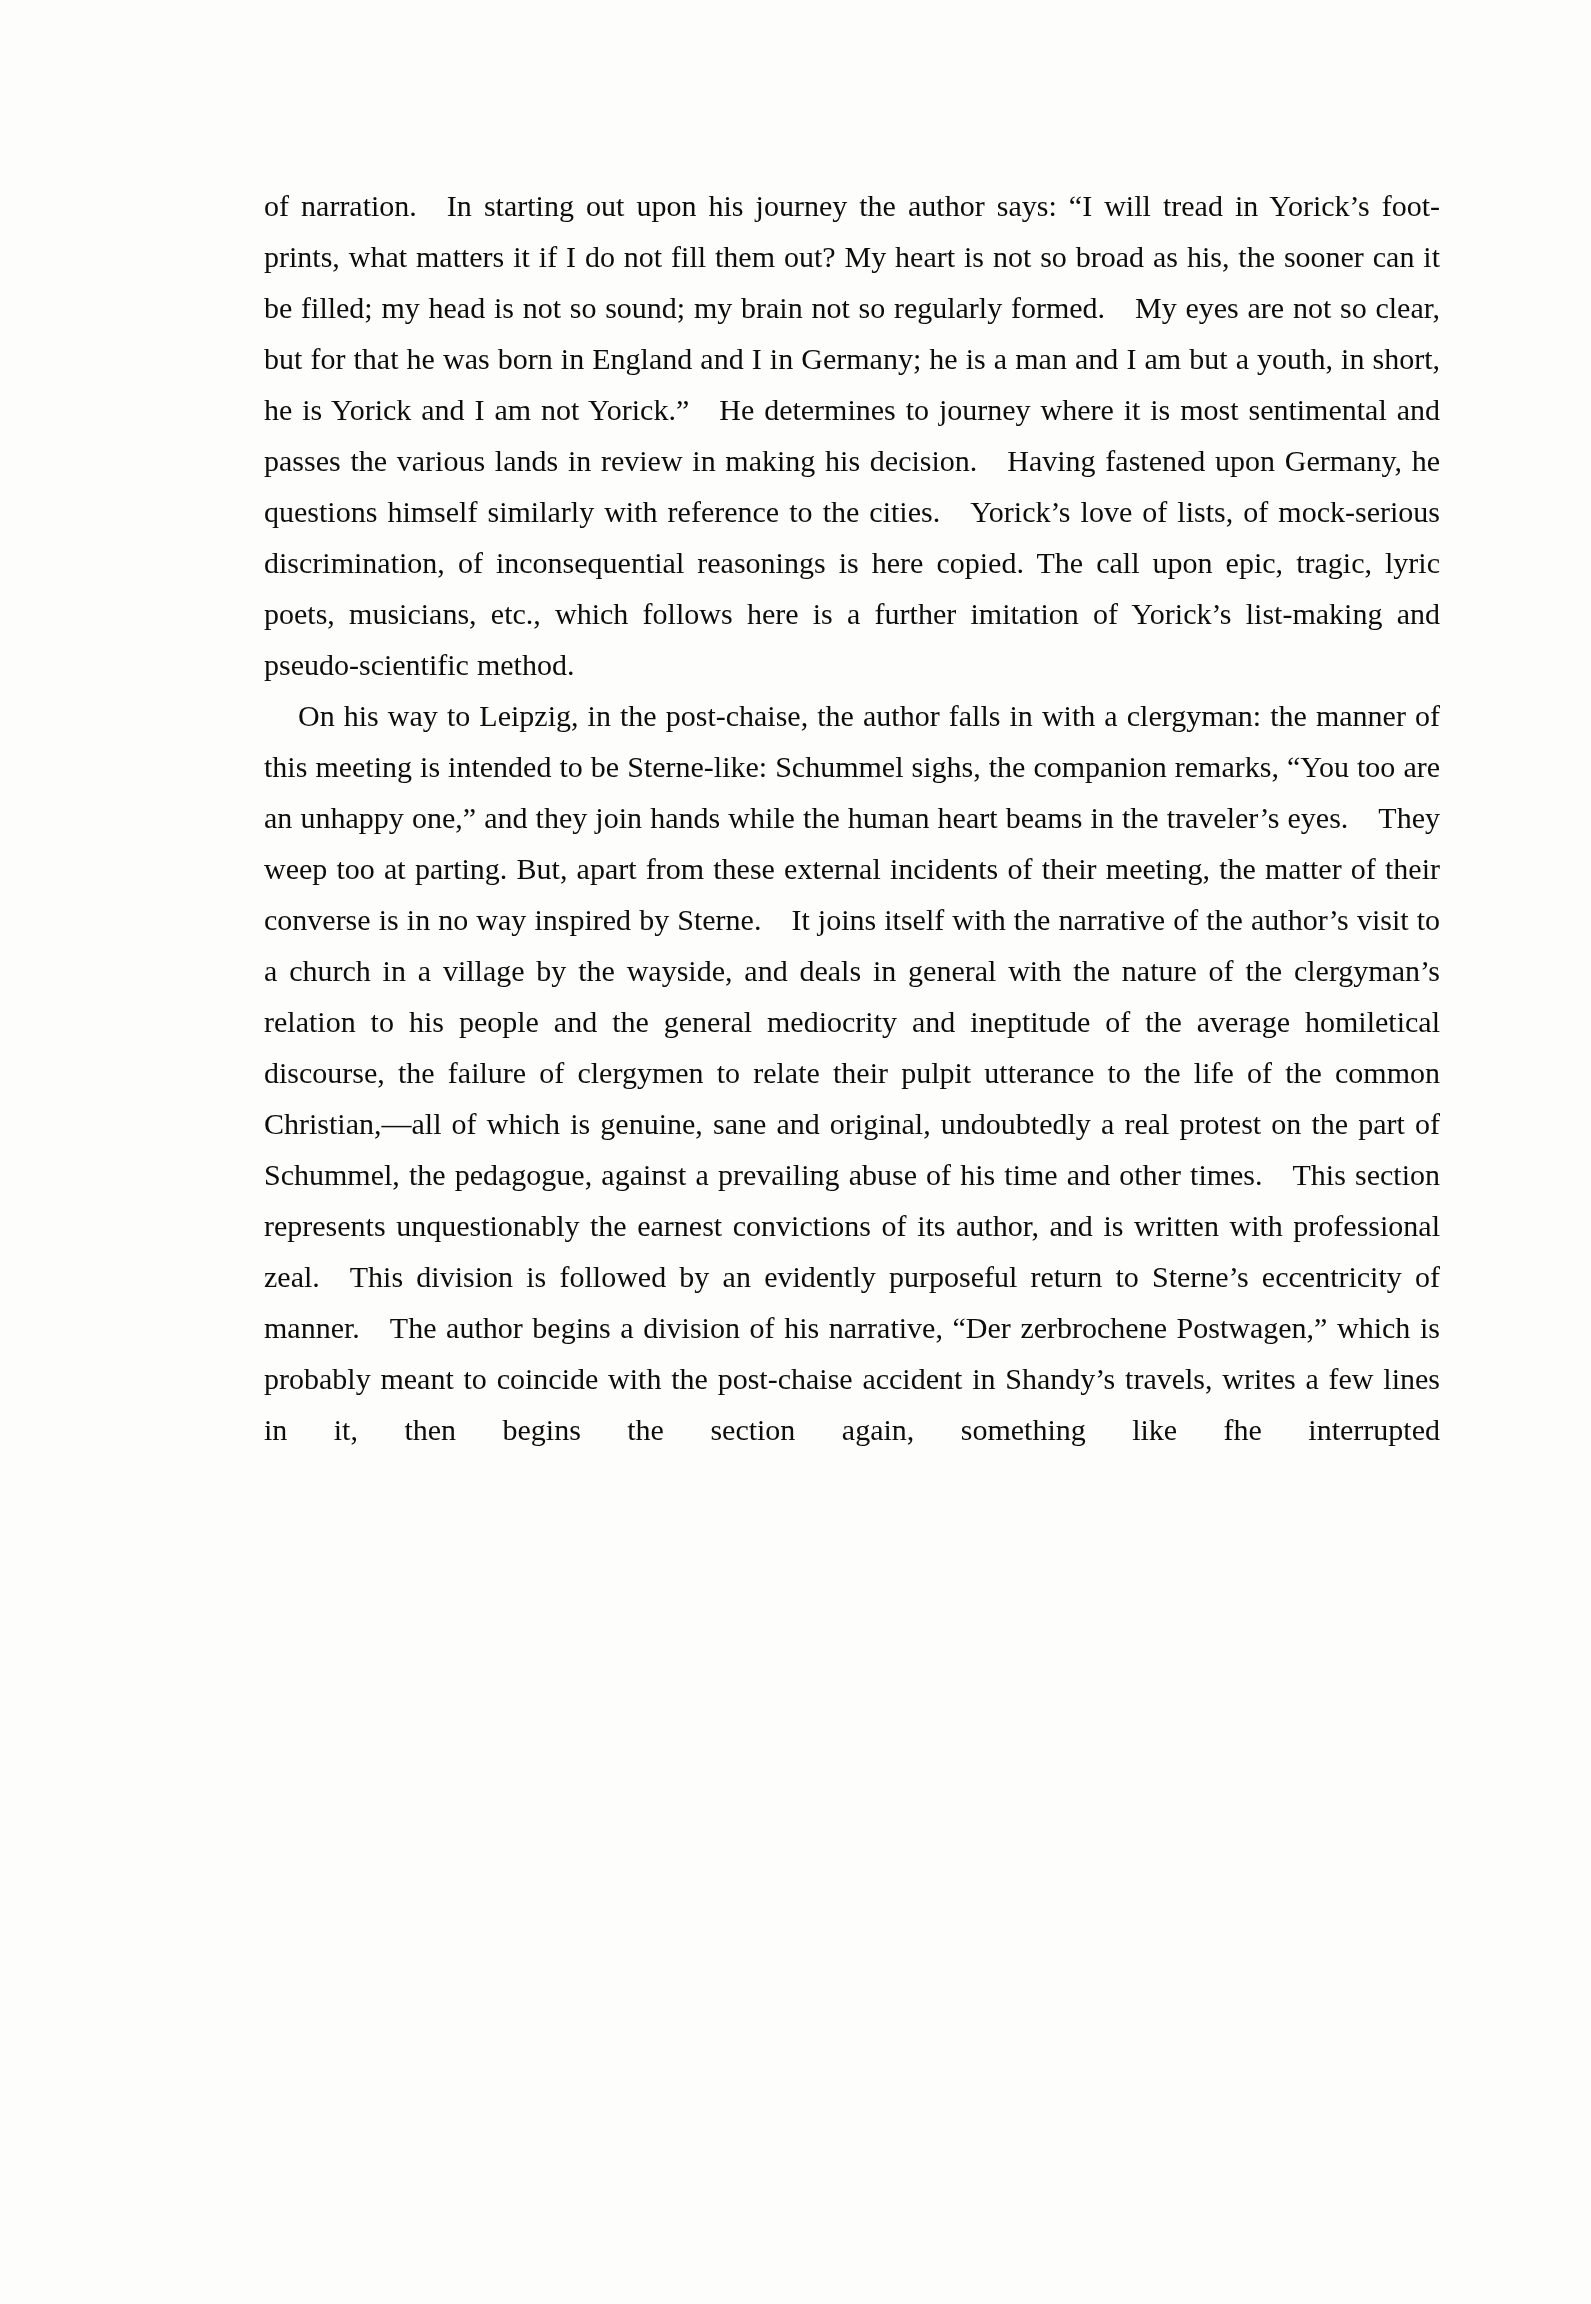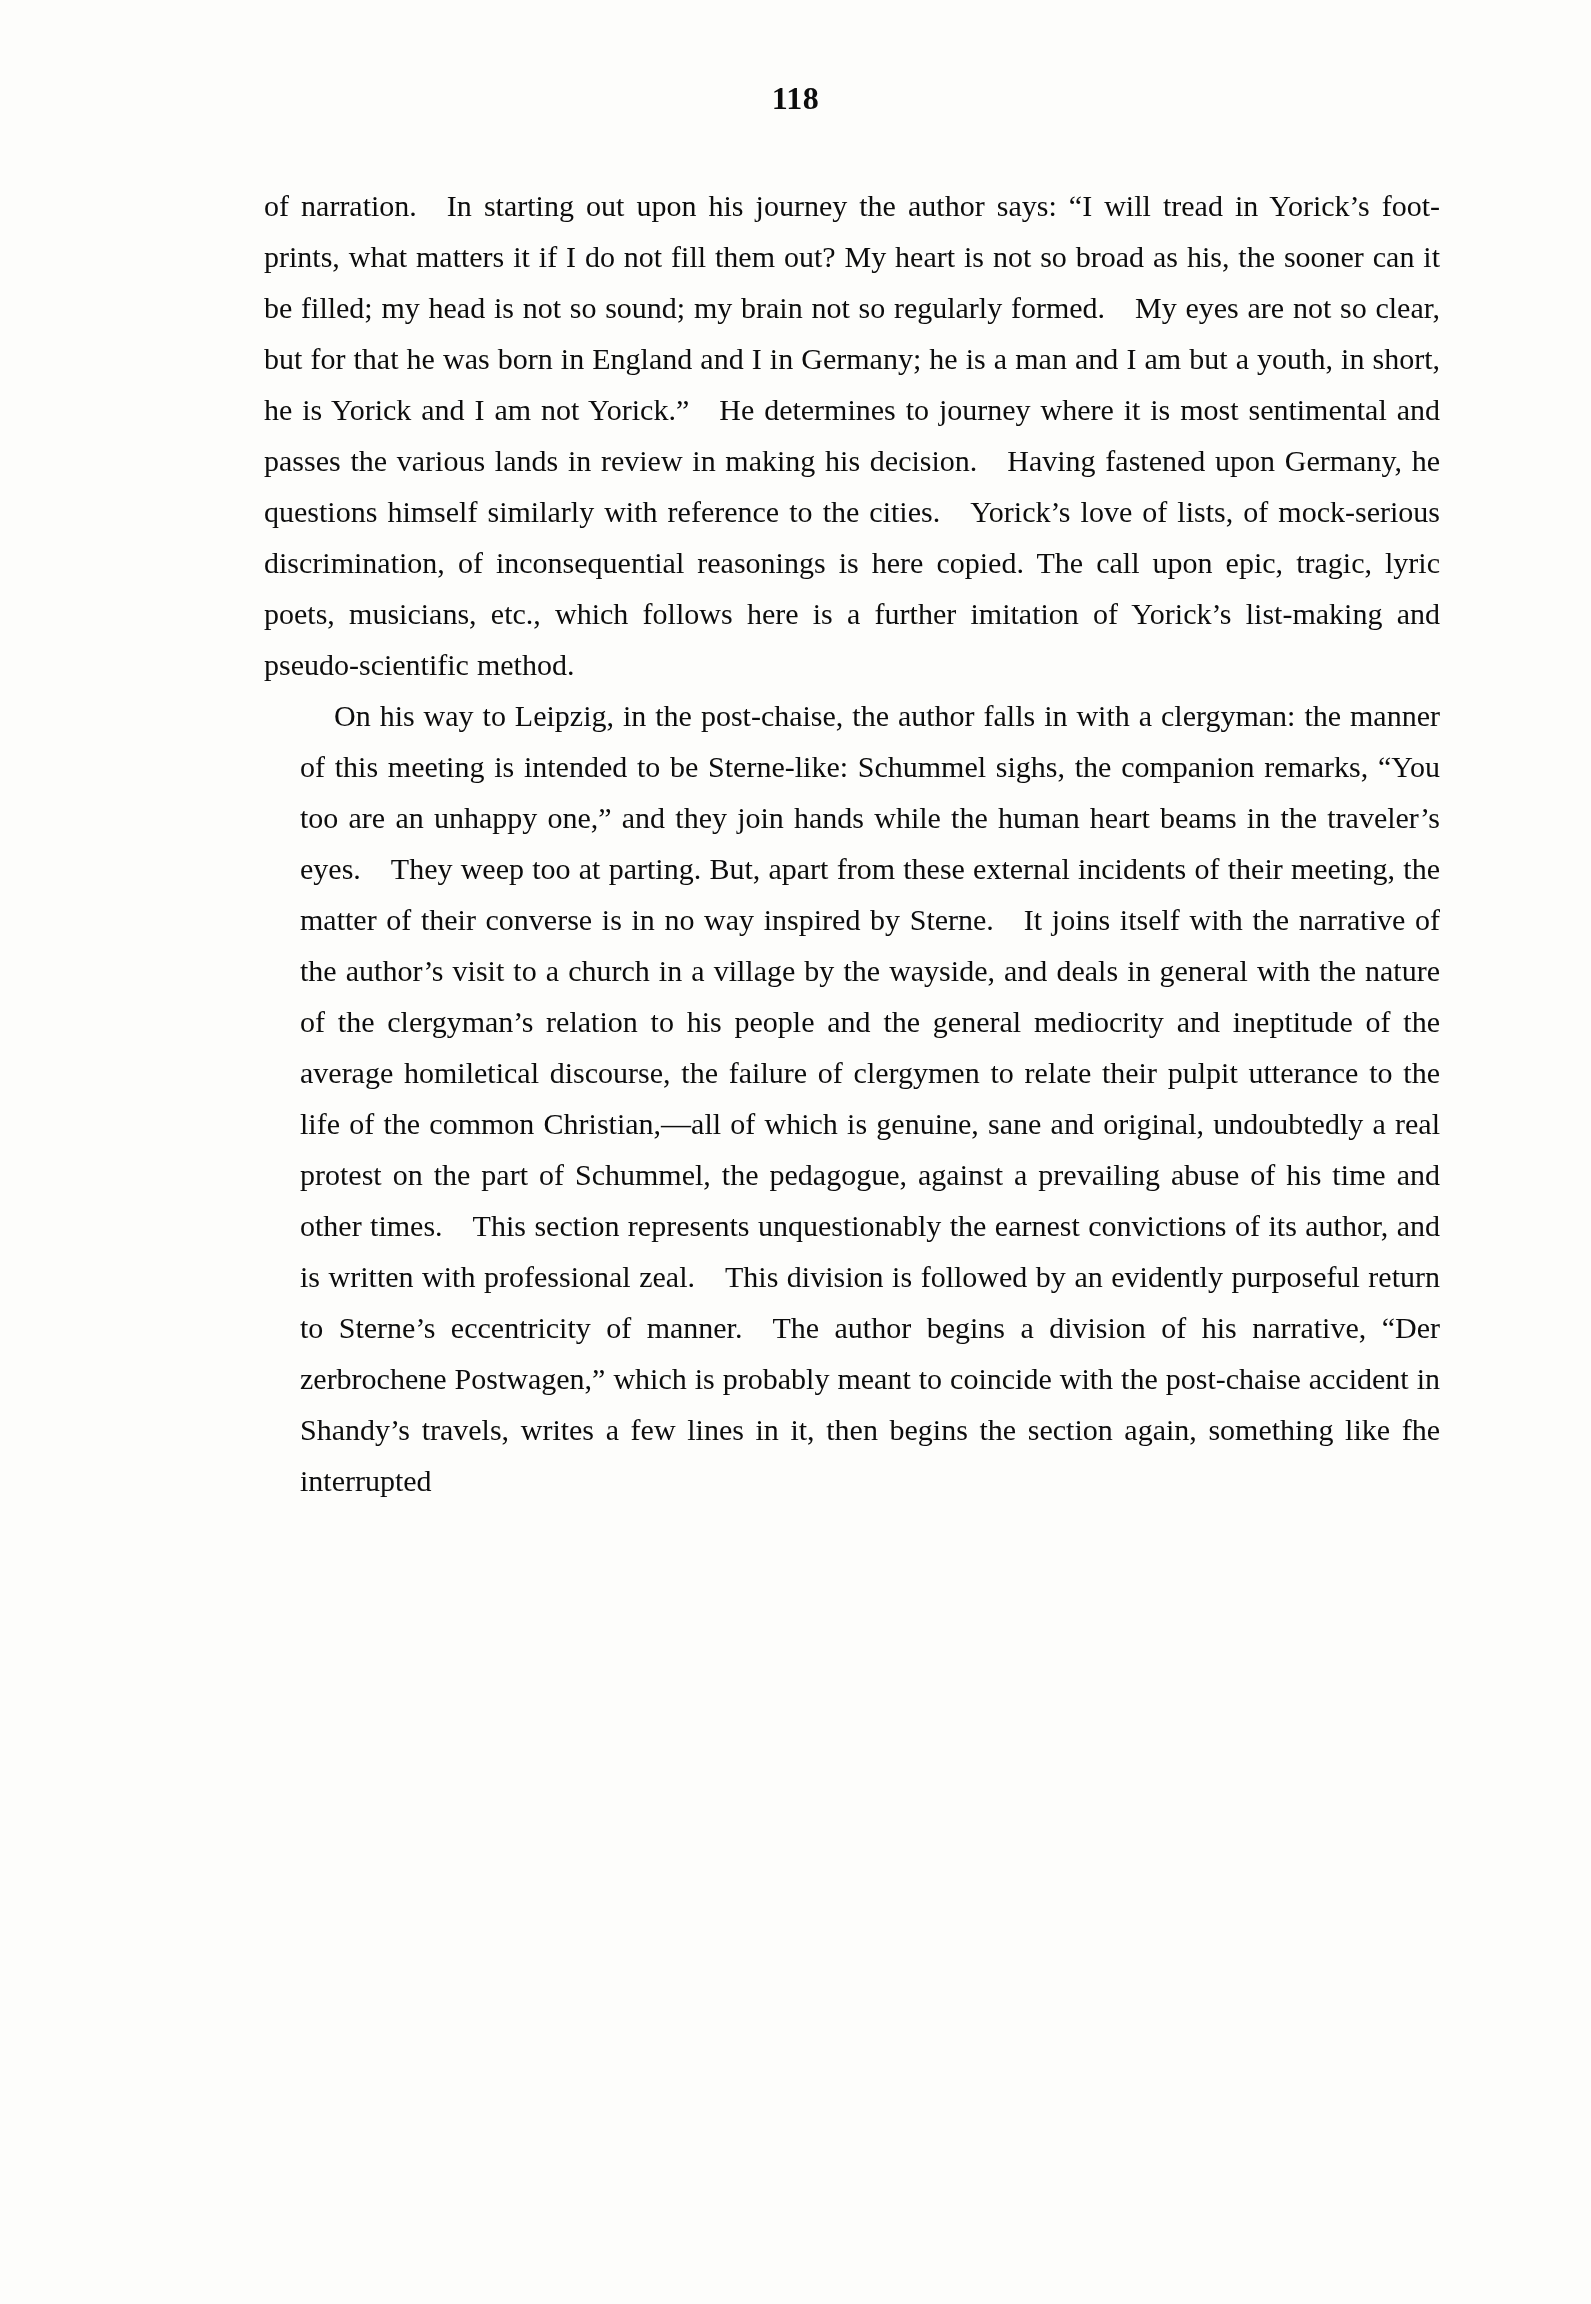--- a/index.html
+++ b/index.html
@@ -40,39 +40,37 @@
     margin: 0;
     font-size: 30px;
     line-height: 51px;
     text-align: justify;
     text-justify: inter-word;
     word-spacing: 0.5px;
     hyphens: none;
   }
   p.indent {
     text-indent: 34px;
-    margin-left: 36px;
   }
   p + p {
     margin-top: 0;
   }
   
   p.just-all {
     text-align-last: justify;
   }
   p.just-normal {
     text-align-last: left;
   }
 </style>
 </head>
 <body>
 
 <div class="page">
 
-  <div class="page-number">118</div>
 
   <div class="text-block">
     <p class="just-normal">of narration. In starting out upon his journey the author says: “I will tread in Yorick’s foot-prints, what matters it if I do not fill them out? My heart is not so broad as his, the sooner can it be filled; my head is not so sound; my brain not so regularly formed. My eyes are not so clear, but for that he was born in England and I in Germany; he is a man and I am but a youth, in short, he is Yorick and I am not Yorick.” He determines to journey where it is most sentimental and passes the various lands in review in making his decision. Having fastened upon Germany, he questions himself similarly with reference to the cities. Yorick’s love of lists, of mock-serious discrimination, of inconsequential reasonings is here copied. The call upon epic, tragic, lyric poets, musicians, etc., which follows here is a further imitation of Yorick’s list-making and pseudo-scientific method.</p>
     <p class="indent just-all">On his way to Leipzig, in the post-chaise, the author falls in with a clergyman: the manner of this meeting is intended to be Sterne-like: Schummel sighs, the companion remarks, “You too are an unhappy one,” and they join hands while the human heart beams in the traveler’s eyes. They weep too at parting. But, apart from these external incidents of their meeting, the matter of their converse is in no way inspired by Sterne. It joins itself with the narrative of the author’s visit to a church in a village by the wayside, and deals in general with the nature of the clergyman’s relation to his people and the general mediocrity and ineptitude of the average homiletical discourse, the failure of clergymen to relate their pulpit utterance to the life of the common Christian,—all of which is genuine, sane and original, undoubtedly a real protest on the part of Schummel, the pedagogue, against a prevailing abuse of his time and other times. This section represents unquestionably the earnest convictions of its author, and is written with professional zeal. This division is followed by an evidently purposeful return to Sterne’s eccentricity of manner. The author begins a division of his narrative, “Der zerbrochene Postwagen,” which is probably meant to coincide with the post-chaise accident in Shandy’s travels, writes a few lines in it, then begins the section again, something like fhe interrupted</p>
   </div>
 
 </div>
 
 
 </body></html>

